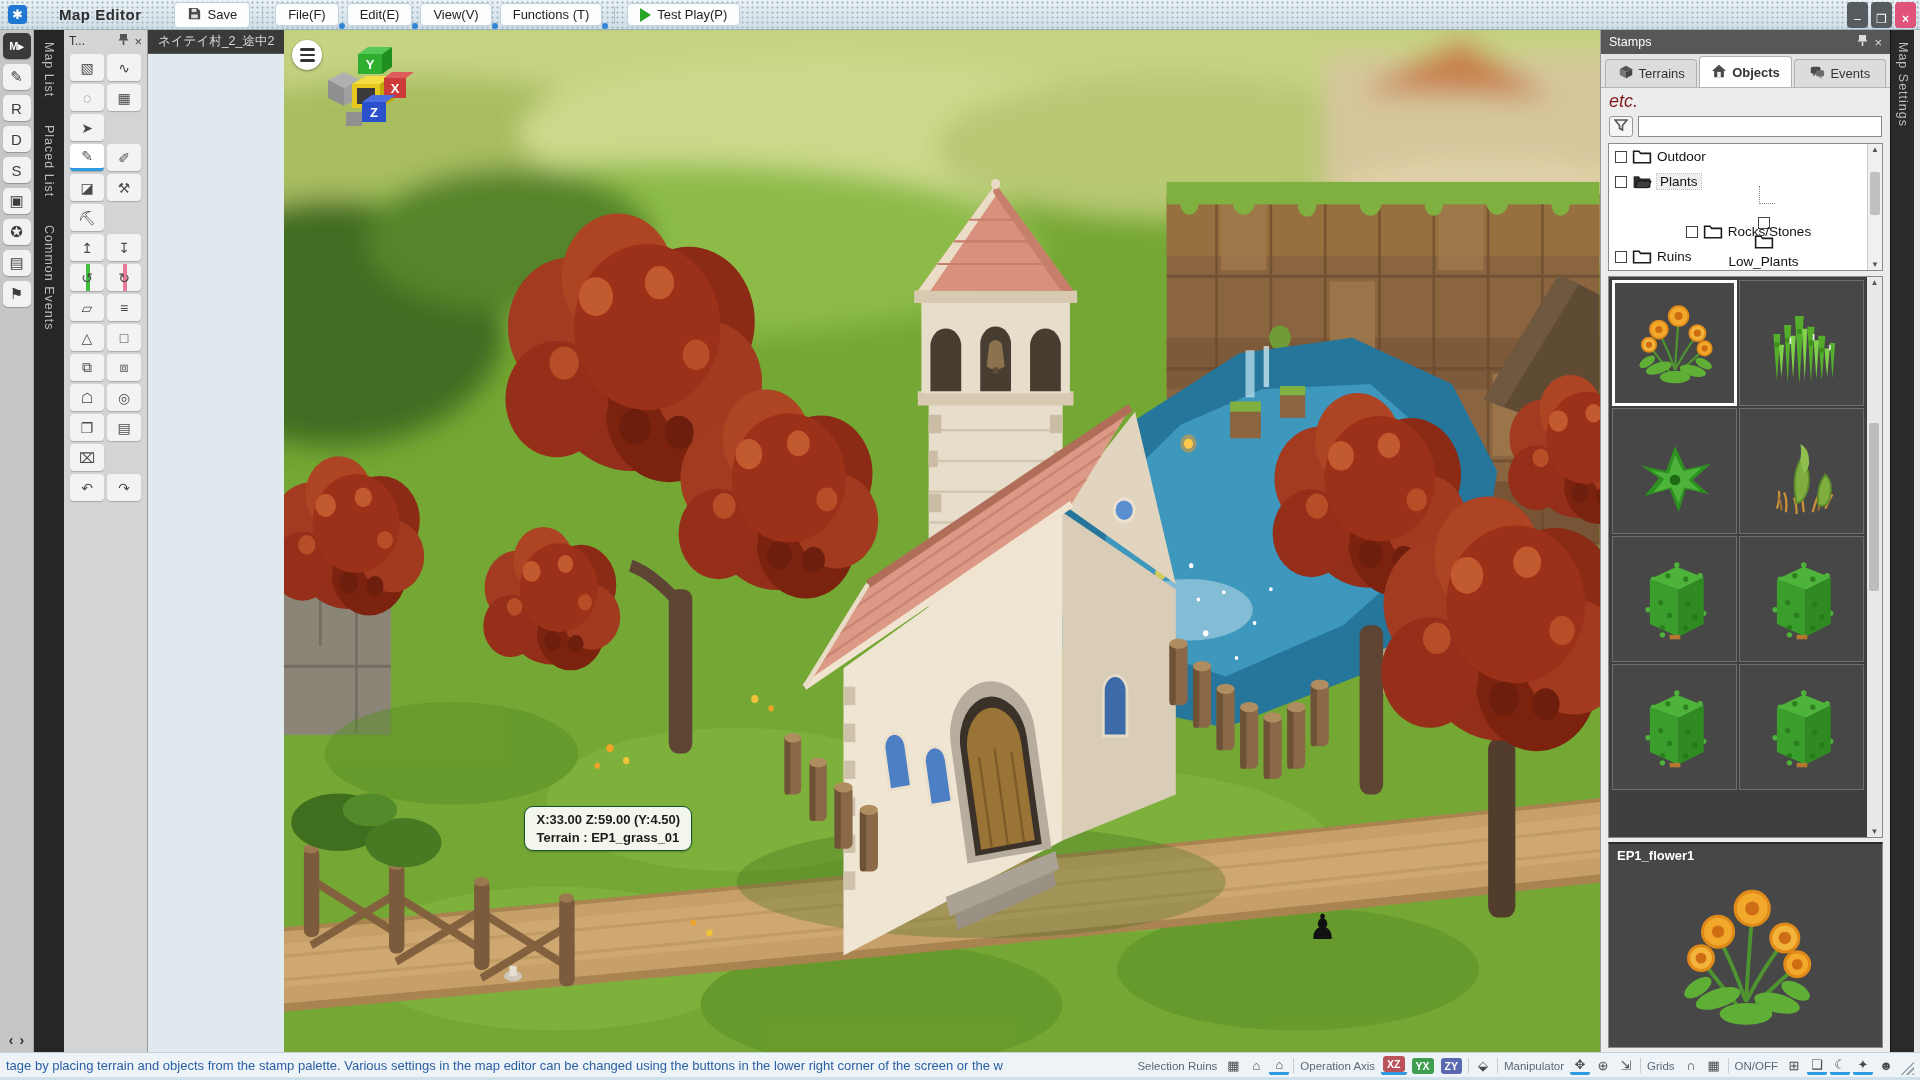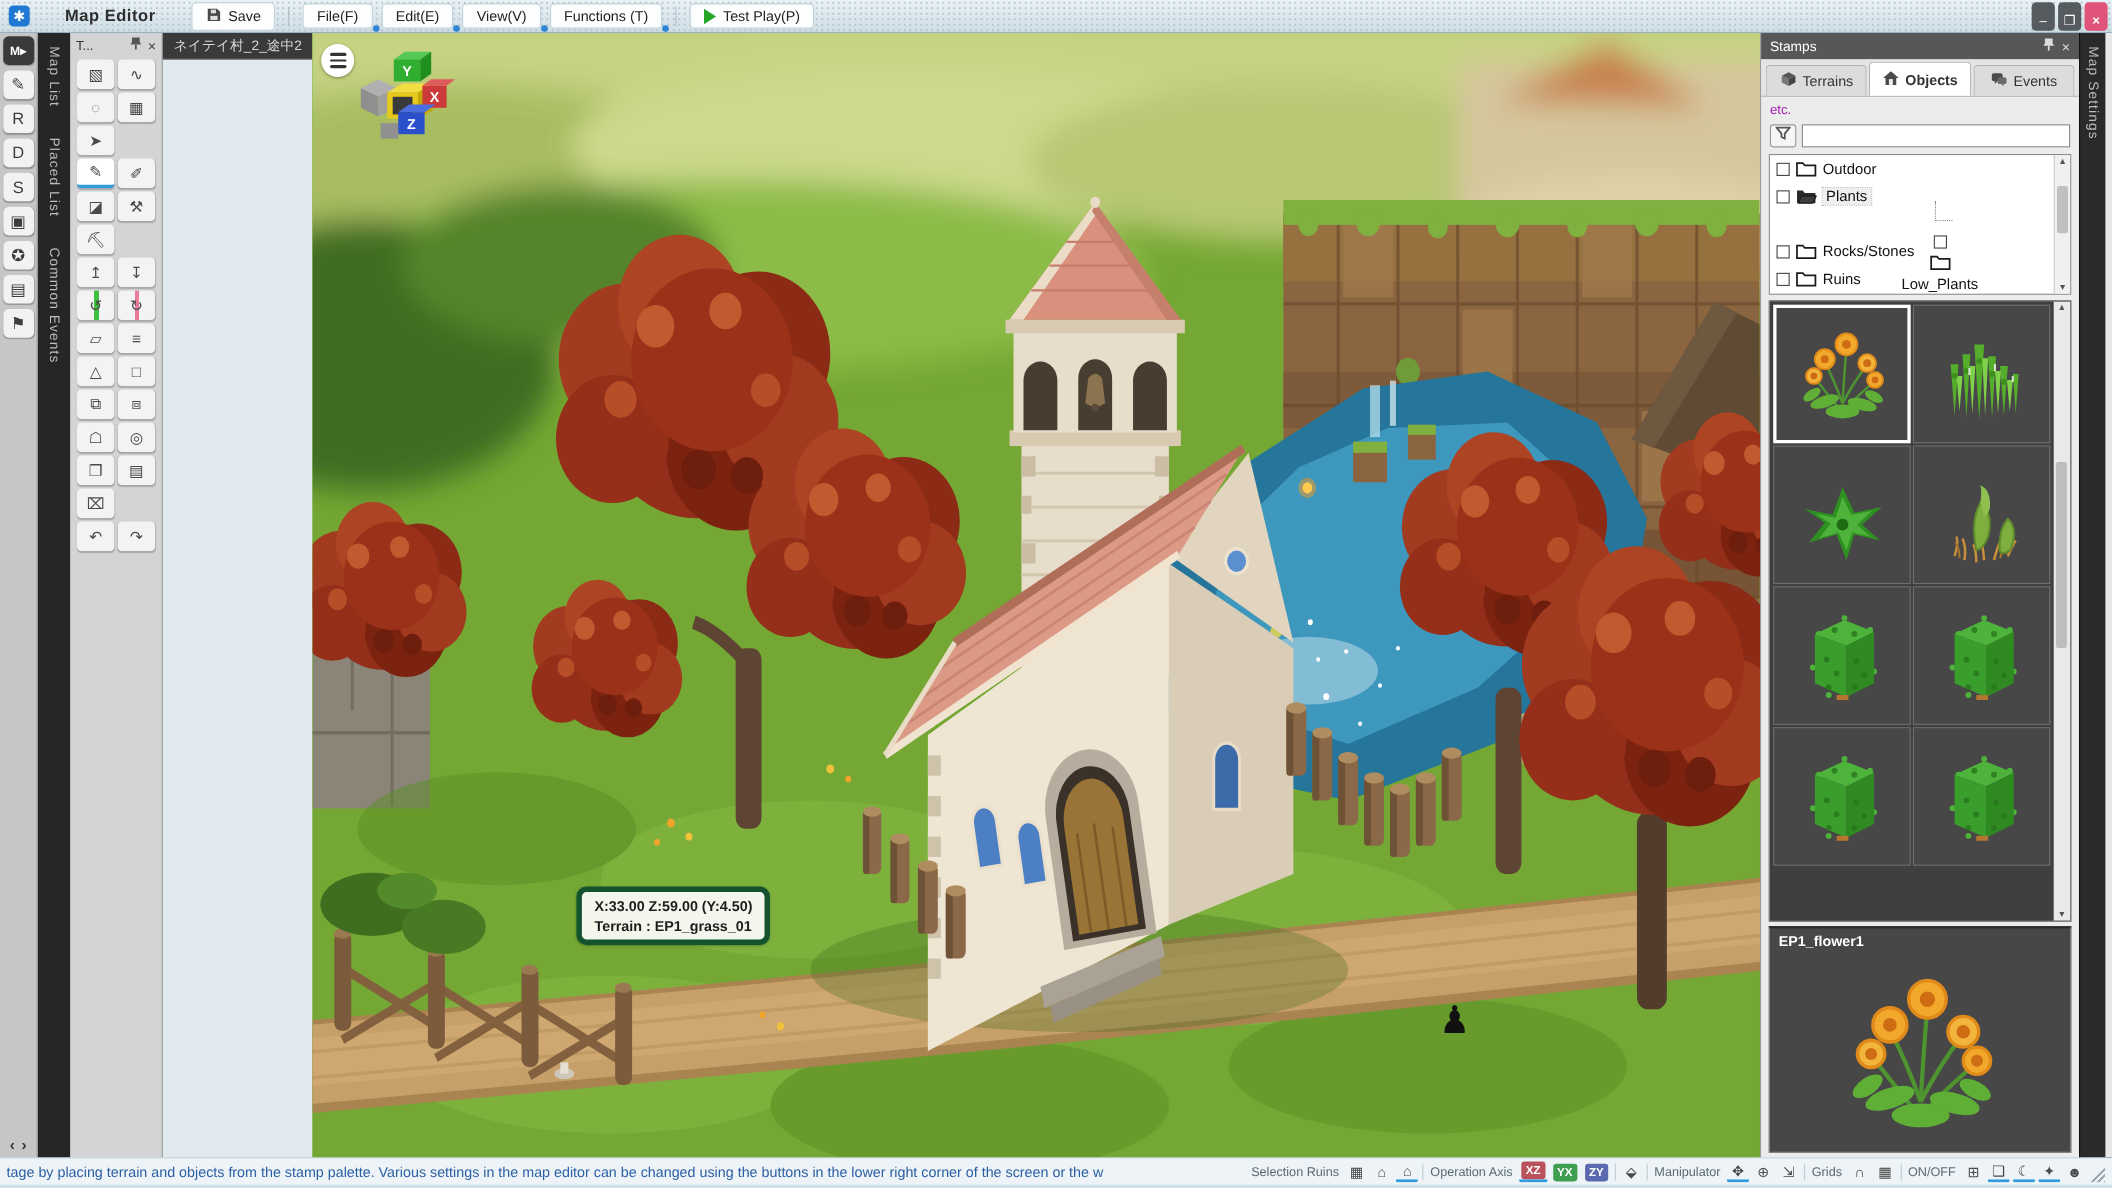--- a/index.html
+++ b/index.html
@@ -54,34 +54,34 @@
   
   .canvas { flex:1; display:flex; flex-direction:row; min-width:0; }
   .canvas-tabbar { height:24px; background:#3a3a3a; display:flex; align-items:center; padding:0 10px; border-bottom:1px solid #555; }
   .canvas-tab { color:#d8d8d8; font-size:12.5px; }
   .canvas-body { position:relative; flex:1; overflow:hidden; background:#74a733; }
   .scene { position:absolute; inset:0; width:100%; height:100%; }
   .hamburger { position:absolute; left:8px; top:10px; width:30px; height:30px; border-radius:50%; background:#fff;
     display:flex; flex-direction:column; justify-content:center; align-items:center; gap:3px; box-shadow:0 1px 3px rgba(0,0,0,.4); }
   .hamburger i { width:15px; height:2.5px; background:#333; border-radius:2px; }
   .gizmo { position:absolute; left:38px; top:12px; }
-  .coord-tip { position:absolute; left:240px; top:776px; background:rgba(250,250,246,.95); border:5px solid #14532d;
+  .coord-tip { position:absolute; left:240px; top:776px; background:rgba(250,250,246,.95); border:1px solid #14532d;
     border-radius:9px; padding:4px 11px; font-size:13px; font-weight:bold; color:#1c1c1c; line-height:1.35; box-shadow:0 1px 2px rgba(0,0,0,.25); }
 
   
   .stamps { width:290px; background:#ececec; border-left:1px solid #9a9a9a; display:flex; flex-direction:column; }
   .st-head { height:24px; background:#575757; color:#fff; display:flex; align-items:center; padding:0 8px; font-size:12.5px; gap:6px; }
   .st-head .sp { flex:1; }
   .st-head .x { color:#ddd; font-size:13px; }
   .st-tabs { display:flex; align-items:flex-end; height:34px; padding:4px 4px 0 4px; gap:2px; background:#e4e4e4; border-bottom:1px solid #b5b5b5; }
   .st-tab { flex:1; display:flex; align-items:center; justify-content:center; gap:5px; font-size:13px; color:#333;
     background:#dcdcdc; border:1px solid #b0b0b0; border-bottom:none; border-radius:4px 4px 0 0; height:28px; }
   .st-tab.active { background:#fff; height:31px; font-weight:bold; }
   .etc-row { padding:3px 8px 1px; }
-  .etc-link { color:#a21caf; font-size:12px; }
+  .etc-link { color:#7f1d1d; font-size:18px;font-style:italic; }
   .filter-row { display:flex; gap:5px; padding:3px 8px 5px; align-items:center; }
   .filter-btn { width:24px; height:21px; background:#f6f6f6; border:1px solid #999; border-radius:3px; display:flex; align-items:center; justify-content:center; }
   .search-input { flex:1; height:21px; border:1px solid #888; background:#fff; font-size:12px; padding:0 5px; font-family:inherit; }
   .tree { background:#fff; border:1px solid #8a8a8a; margin:1px 7px 5px; height:128px; position:relative; overflow:hidden; }
   .tree-row { display:flex; align-items:center; height:25px; gap:5px; font-size:13.5px; color:#111; }
   .cb { width:12px; height:12px; border:1.5px solid #444; background:#fff; flex:none; }
   .elbow { width:16px; height:18px; border-left:1.5px dotted #888; border-bottom:1.5px dotted #888; margin:-8px 0 8px 6px; flex:none; }
   .tree-label.sel { background:#efefef; outline:1px dotted #bbb; padding:0 3px; }
   .tree-scroll { position:absolute; right:0; top:0; width:15px; height:100%; background:#f0f0f0; border-left:1px solid #ccc; }
   .tree-scroll .up,.tree-scroll .dn { position:absolute; left:0; width:100%; text-align:center; font-size:8px; color:#555; }
@@ -627,21 +627,21 @@
           <div class="tree-row" style="padding-left: 36px; flex-direction: column;">
             <span class="elbow"></span>
             <span class="cb"></span>
             <span style="display: flex;">
               <svg viewBox="0 0 22 17" width="20" height="15">
                 <path d="M1.5,15.5 V2.5 H7.5 L9.5,5 H20.5 V15.5 Z" fill="#fff" stroke="#1a1a1a" stroke-width="1.8"></path>
               </svg>
             </span>
             <span class="tree-label">Low_Plants</span>
           </div>
-          <div class="tree-row" style="padding-left: 6px;">
+          <div class="tree-row" style="padding-left: 6px; justify-content: center;">
             <span class="cb"></span>
             <span style="display: flex;">
               <svg viewBox="0 0 22 17" width="20" height="15">
                 <path d="M1.5,15.5 V2.5 H7.5 L9.5,5 H20.5 V15.5 Z" fill="#fff" stroke="#1a1a1a" stroke-width="1.8"></path>
               </svg>
             </span>
             <span class="tree-label">Rocks/Stones</span>
           </div>
           <div class="tree-row" style="padding-left: 6px;">
             <span class="cb"></span>

